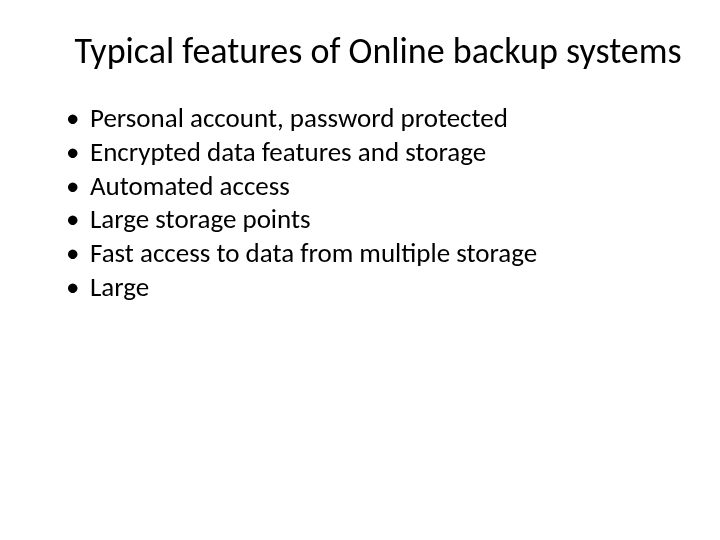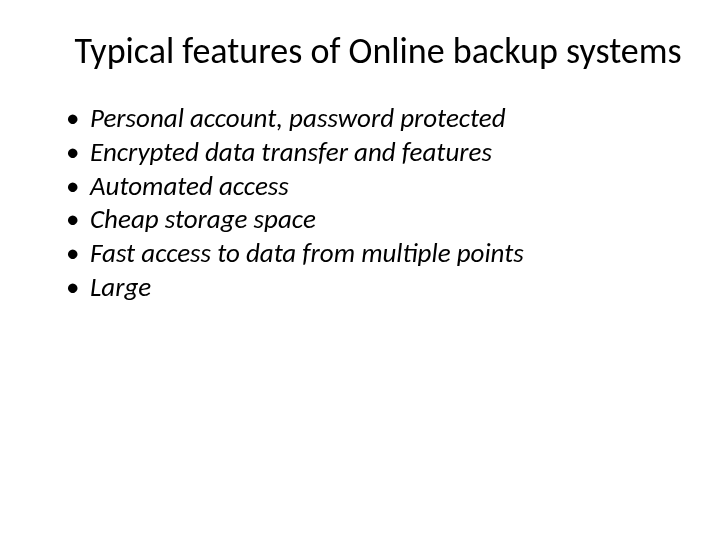--- a/index.html
+++ b/index.html
@@ -42,47 +42,46 @@
     }
     .bullet-dot {
       display: inline-block;
       width: 28px;
       flex-shrink: 0;
       text-align: left;
       padding-left: 4px;
     }
     .bullet-text {
       flex: 1;
-      font-style: italic;
     }
   </style>
 </head>
 <body>
 
 <div class="slide">
   <h1 class="title">Typical features of Online backup systems</h1>
   <ul class="bullet-list">
     <li class="bullet-item">
       <span class="bullet-dot">•</span>
       <span class="bullet-text">Personal account, password protected</span>
     </li>
     <li class="bullet-item">
       <span class="bullet-dot">•</span>
-      <span class="bullet-text">Encrypted data transfer and features</span>
+      <span class="bullet-text">Encrypted data features and storage</span>
     </li>
     <li class="bullet-item">
       <span class="bullet-dot">•</span>
       <span class="bullet-text">Automated access</span>
     </li>
     <li class="bullet-item">
       <span class="bullet-dot">•</span>
-      <span class="bullet-text">Cheap storage space</span>
+      <span class="bullet-text">Large storage points</span>
     </li>
     <li class="bullet-item">
       <span class="bullet-dot">•</span>
-      <span class="bullet-text">Fast access to data from multiple points</span>
+      <span class="bullet-text">Fast access to data from multiple storage</span>
     </li>
     <li class="bullet-item">
       <span class="bullet-dot">•</span>
       <span class="bullet-text">Large</span>
     </li>
   </ul>
 </div>
 
 </body></html>

